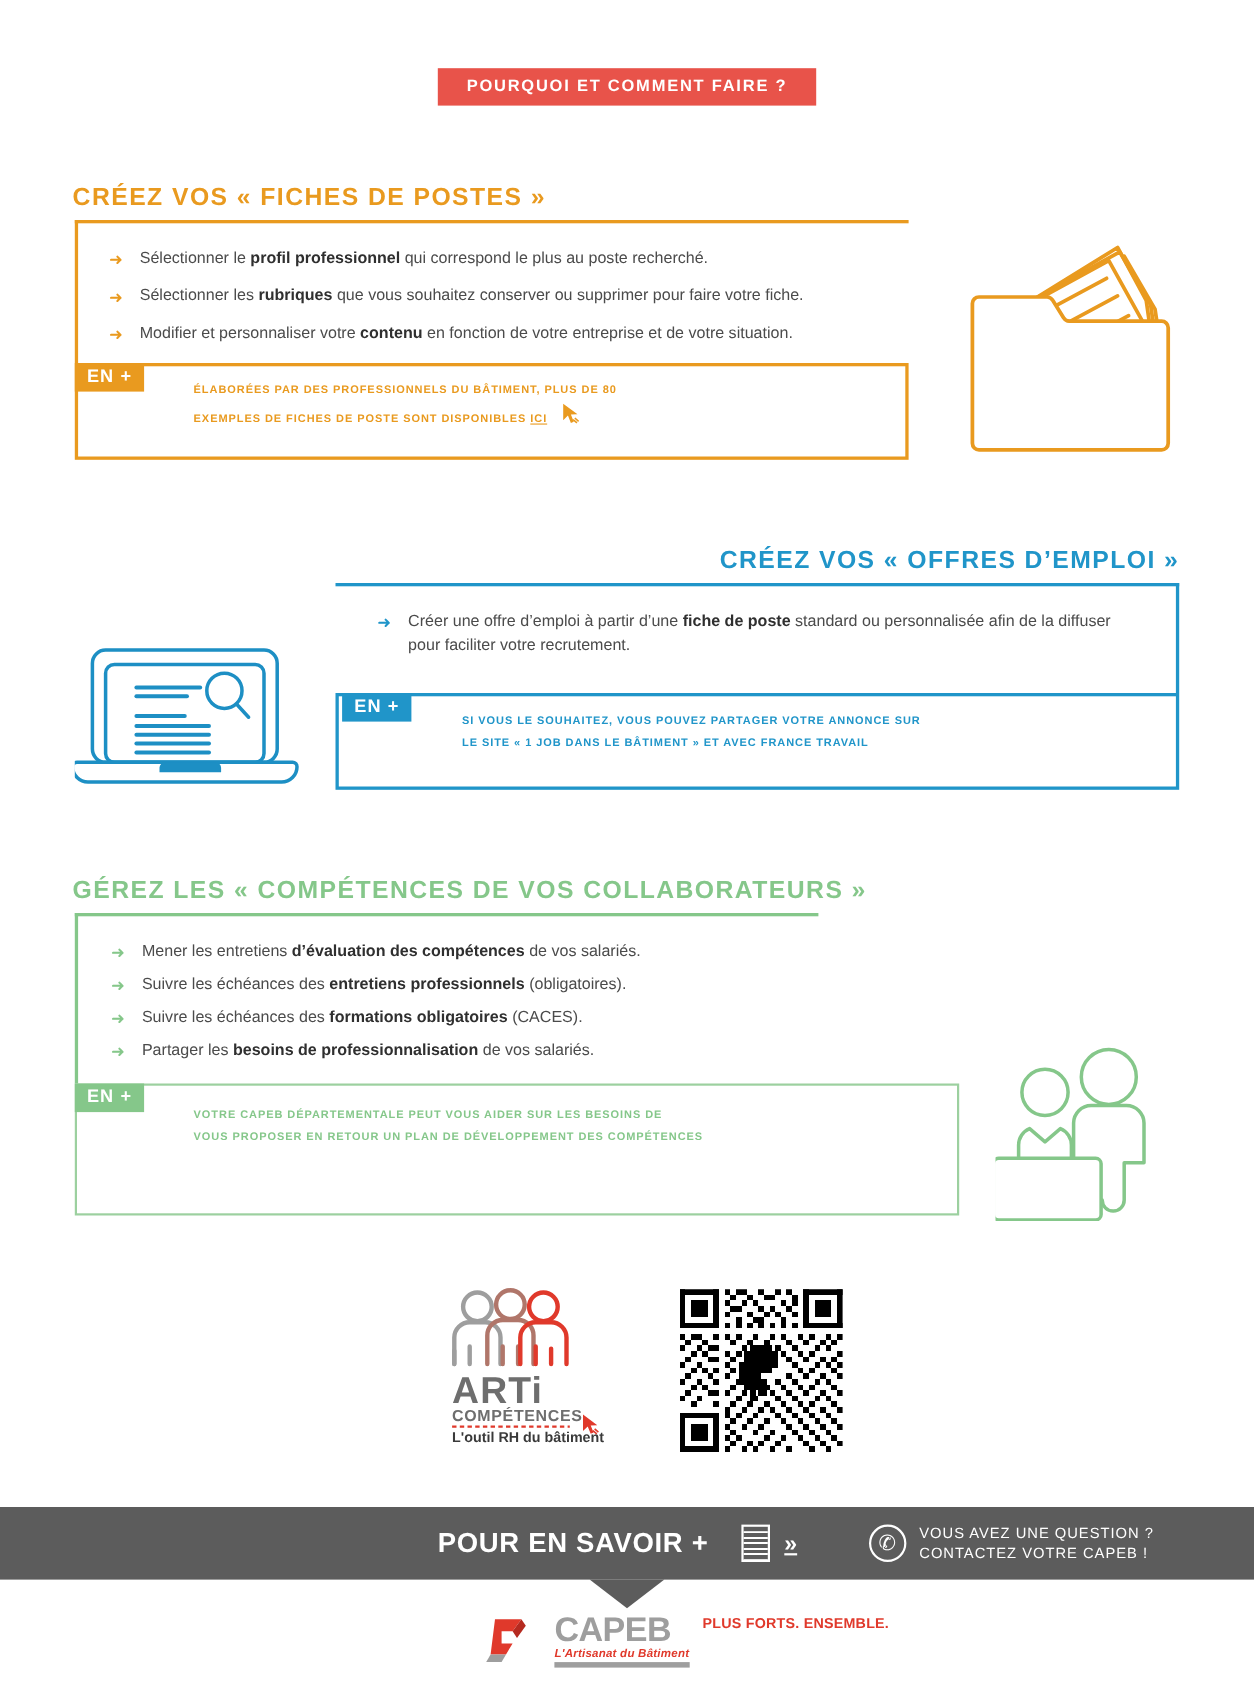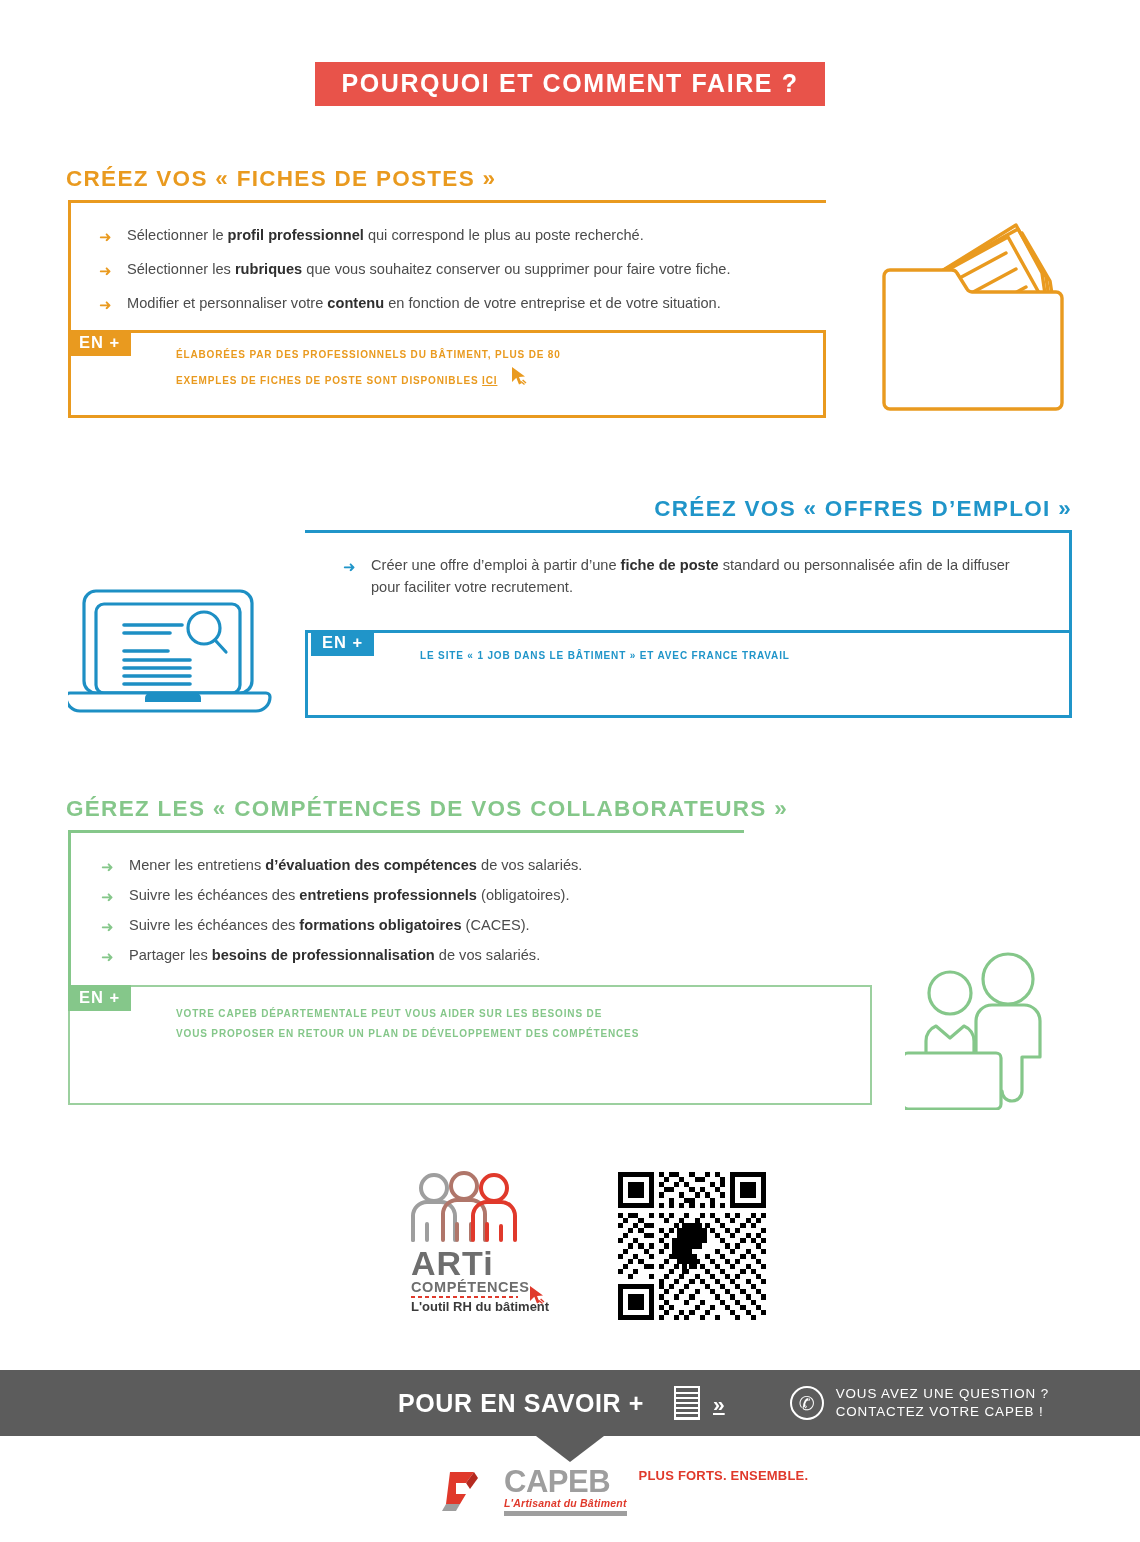--- a/index.html
+++ b/index.html
@@ -19,21 +19,21 @@
 
   
   .banner-wrap {
     position: absolute;
     top: 62px; left: 0; width: 1140px;
     display: flex; justify-content: center;
   }
   .banner {
     background: #E8534A;
     color: #ffffff;
-    font-size: 25px;
+    font-size: 15px;
     font-weight: bold;
     letter-spacing: 1.6px;
     padding: 9px 26px 10px 26px;
     line-height: 1;
     white-space: nowrap;
   }
 
   
   .sec-title {
     font-size: 22.5px;
@@ -307,20 +307,21 @@
           <span class="arrow">➜</span>
           <span>Créer une offre d’emploi à partir d’une </span><b>fiche de poste</b><span> standard ou personnalisée afin de la diffuser pour faciliter votre recrutement.</span>
         </li>
       </ul>
     </div>
   </div>
 
   <div id="blue-en-box"></div>
   <div class="enplus" id="blue-en-badge">EN +</div>
   <div class="en-body" id="blue-en-text">
+    <div>SI VOUS LE SOUHAITEZ, VOUS POUVEZ PARTAGER VOTRE ANNONCE SUR</div>
     <div>LE SITE « 1 JOB DANS LE BÂTIMENT » ET AVEC FRANCE TRAVAIL</div>
   </div>
 
   <div id="laptop-ill">
     <svg width="215" height="135" viewBox="0 0 215 135">
       <g fill="none" stroke="#1D8FC4" stroke-width="3.2" stroke-linejoin="round" stroke-linecap="round">
         <rect x="16" y="6" width="168" height="102" rx="12"></rect>
         <rect x="28" y="19" width="144" height="89" rx="8"></rect>
         <path d="M2 108 h196 a4 4 0 0 1 4 4 a14 14 0 0 1 -14 14 H12 a14 14 0 0 1 -14 -14 a4 4 0 0 1 4 -4 z" fill="#ffffff"></path>
         <g stroke-width="3.6">

